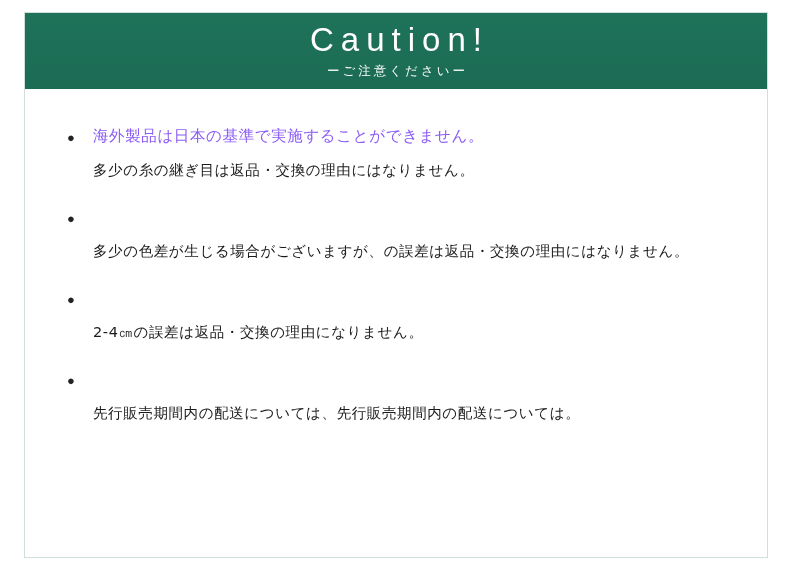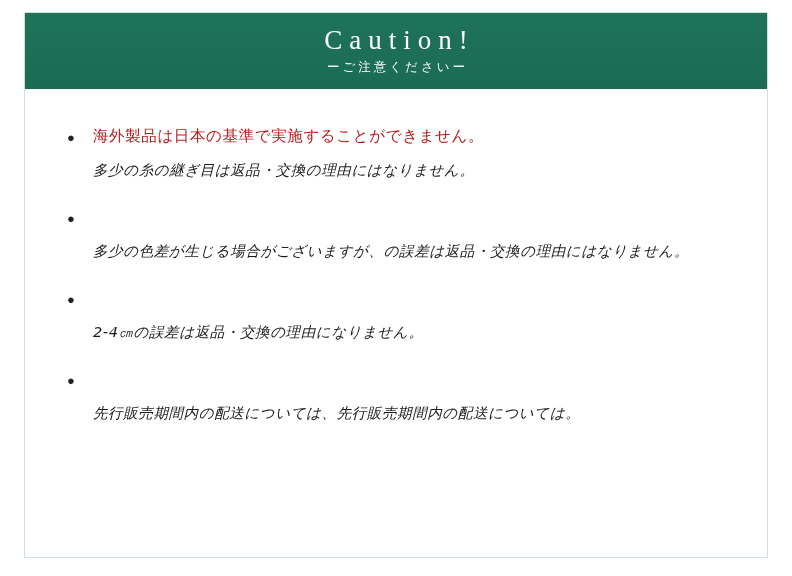--- a/index.html
+++ b/index.html
@@ -35,27 +35,27 @@
     height: 76px;
     background: #1d7158;
     background: linear-gradient(180deg, #1e7359 0%, #1b6b53 100%);
     color: #ffffff;
     display: flex;
     flex-direction: column;
     align-items: center;
     justify-content: center;
   }
   .header-title {
-    font-size: 27px;
+    font-size: 33px;
     letter-spacing: 7px;
     font-weight: normal;
     line-height: 1.1;
     margin-bottom: 4px;
     padding-left: 7px;
-    font-family: Liberation Serif, serif;
+    font-family: Liberation Sans, sans-serif;
   }
   .header-sub {
     font-size: 12.5px;
     letter-spacing: 3px;
     padding-left: 3px;
     font-family: "DejaVu Sans", sans-serif;
   }
   .body {
     padding: 34px 40px 0 42px;
   }
@@ -70,33 +70,32 @@
     width: 26px;
     flex: 0 0 26px;
     font-size: 13px;
     line-height: 27px;
     color: #222222;
     padding-top: 1px;
   }
   .line1 {
     font-size: 15.5px;
     line-height: 27px;
-    color: #b91c1c;
+    color: #8b5cf6;
     letter-spacing: 0.6px;
     font-family: "DejaVu Sans", sans-serif;
   }
   .line2 {
     font-size: 14.5px;
     line-height: 27px;
     color: #1a1a1a;
     letter-spacing: 0.6px;
     margin-left: 26px;
     margin-top: 6px;
     font-family: "DejaVu Sans", sans-serif;
-    font-style: italic;
   }
 </style>
 </head>
 <body>
 
 <div class="page">
   <div class="card">
 
     <div class="header">
       <div class="header-title">Caution!</div>

